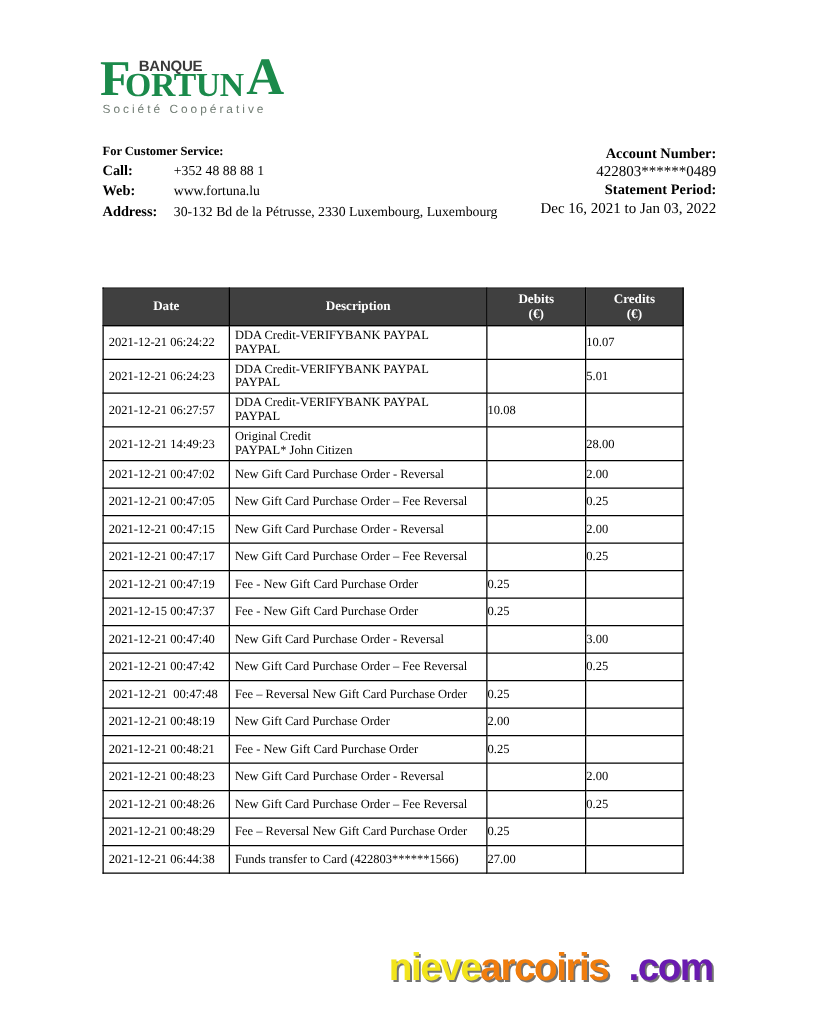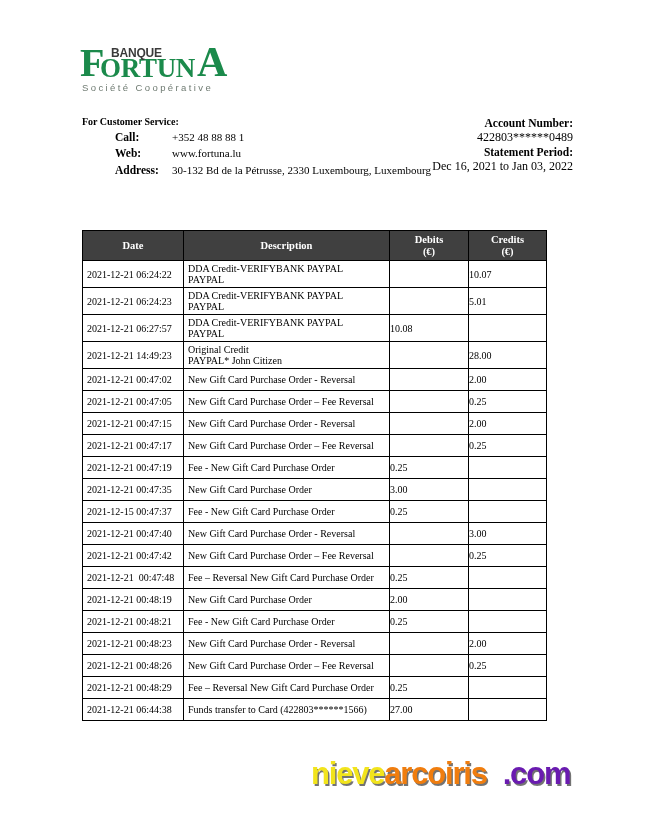--- a/index.html
+++ b/index.html
@@ -97,21 +97,20 @@
   }
   .svc-title {
     font-weight: bold;
     font-size: 10px;
     margin-bottom: 3.5px;
   }
   .svc-row {
     display: flex;
     margin-bottom: 3.5px;
     line-height: 13px;
-    margin-left: 33px;
   }
   .svc-label {
     width: 57px;
     font-weight: bold;
     font-size: 11.5px;
     flex: none;
   }
   .svc-value {
     font-size: 11px;
     white-space: nowrap;
@@ -336,26 +335,20 @@
           <td class="c-amt"></td>
           <td class="c-amt">0.25</td>
         </tr>
         <tr>
           <td class="c-date">2021-12-21 00:47:19</td>
           <td class="c-desc"><span>Fee - New Gift Card Purchase Order</span></td>
           <td class="c-amt">0.25</td>
           <td class="c-amt"></td>
         </tr>
         <tr>
-          <td class="c-date">2021-12-21 00:47:35</td>
-          <td class="c-desc"><span>New Gift Card Purchase Order</span></td>
-          <td class="c-amt">3.00</td>
-          <td class="c-amt"></td>
-        </tr>
-        <tr>
           <td class="c-date">2021-12-15 00:47:37</td>
           <td class="c-desc"><span>Fee - New Gift Card Purchase Order</span></td>
           <td class="c-amt">0.25</td>
           <td class="c-amt"></td>
         </tr>
         <tr>
           <td class="c-date">2021-12-21 00:47:40</td>
           <td class="c-desc"><span>New Gift Card Purchase Order - Reversal</span></td>
           <td class="c-amt"></td>
           <td class="c-amt">3.00</td>

